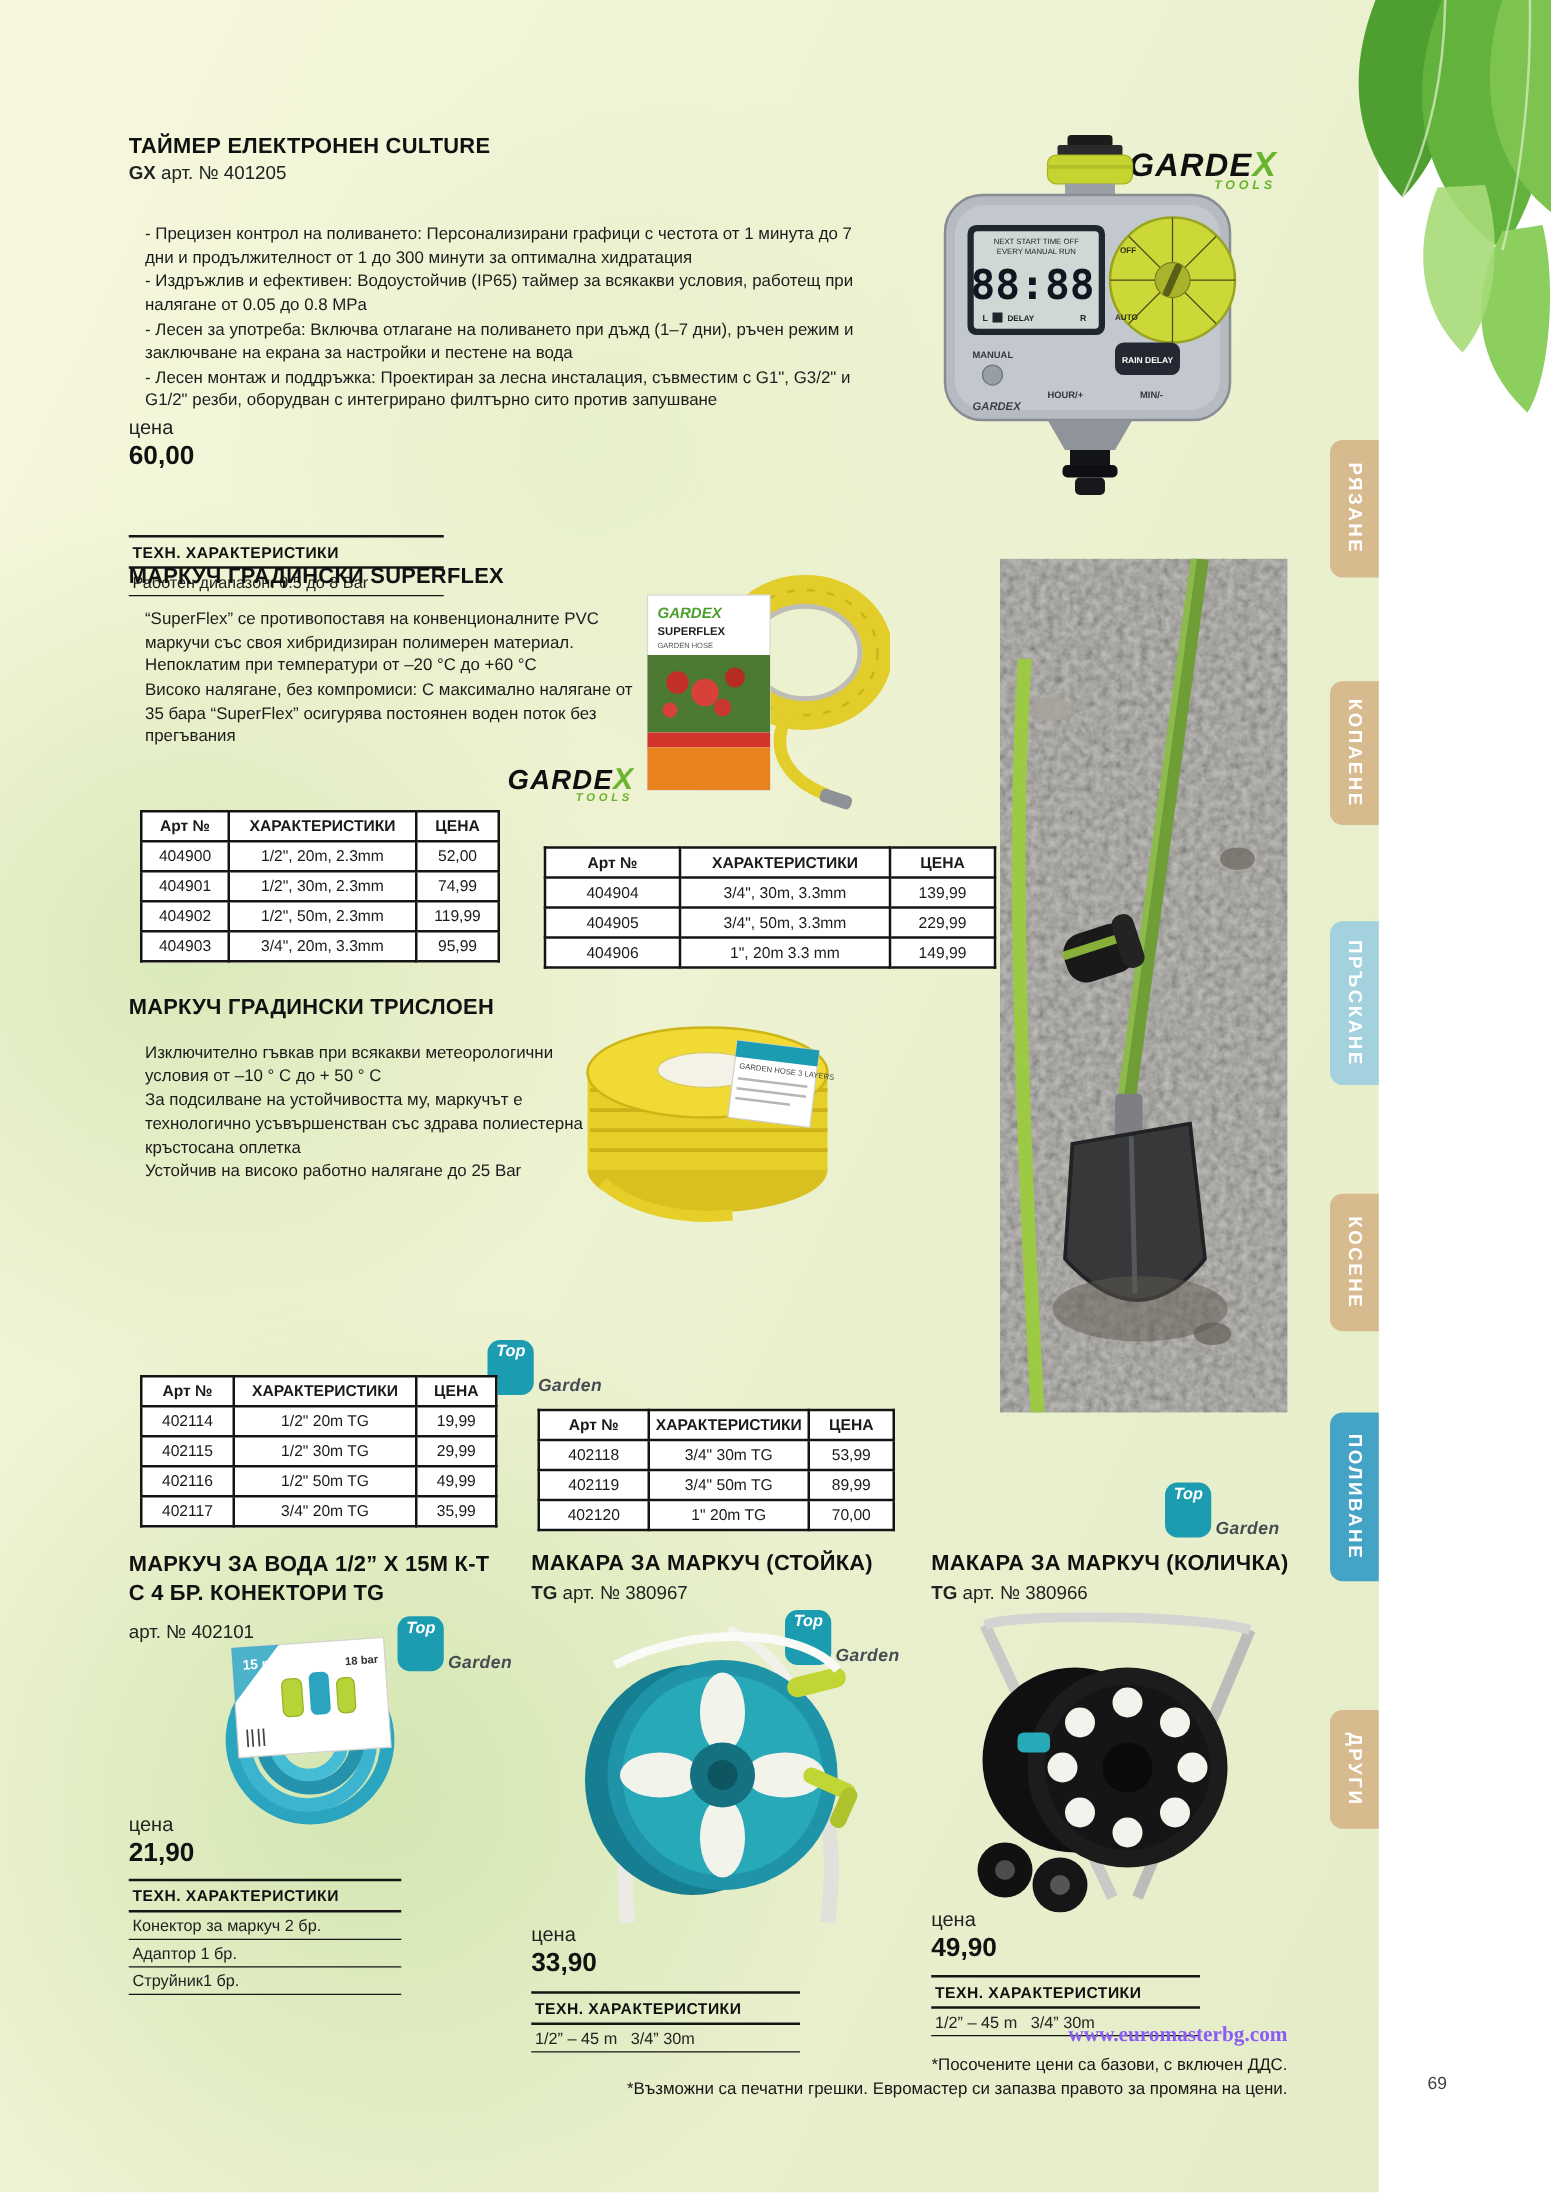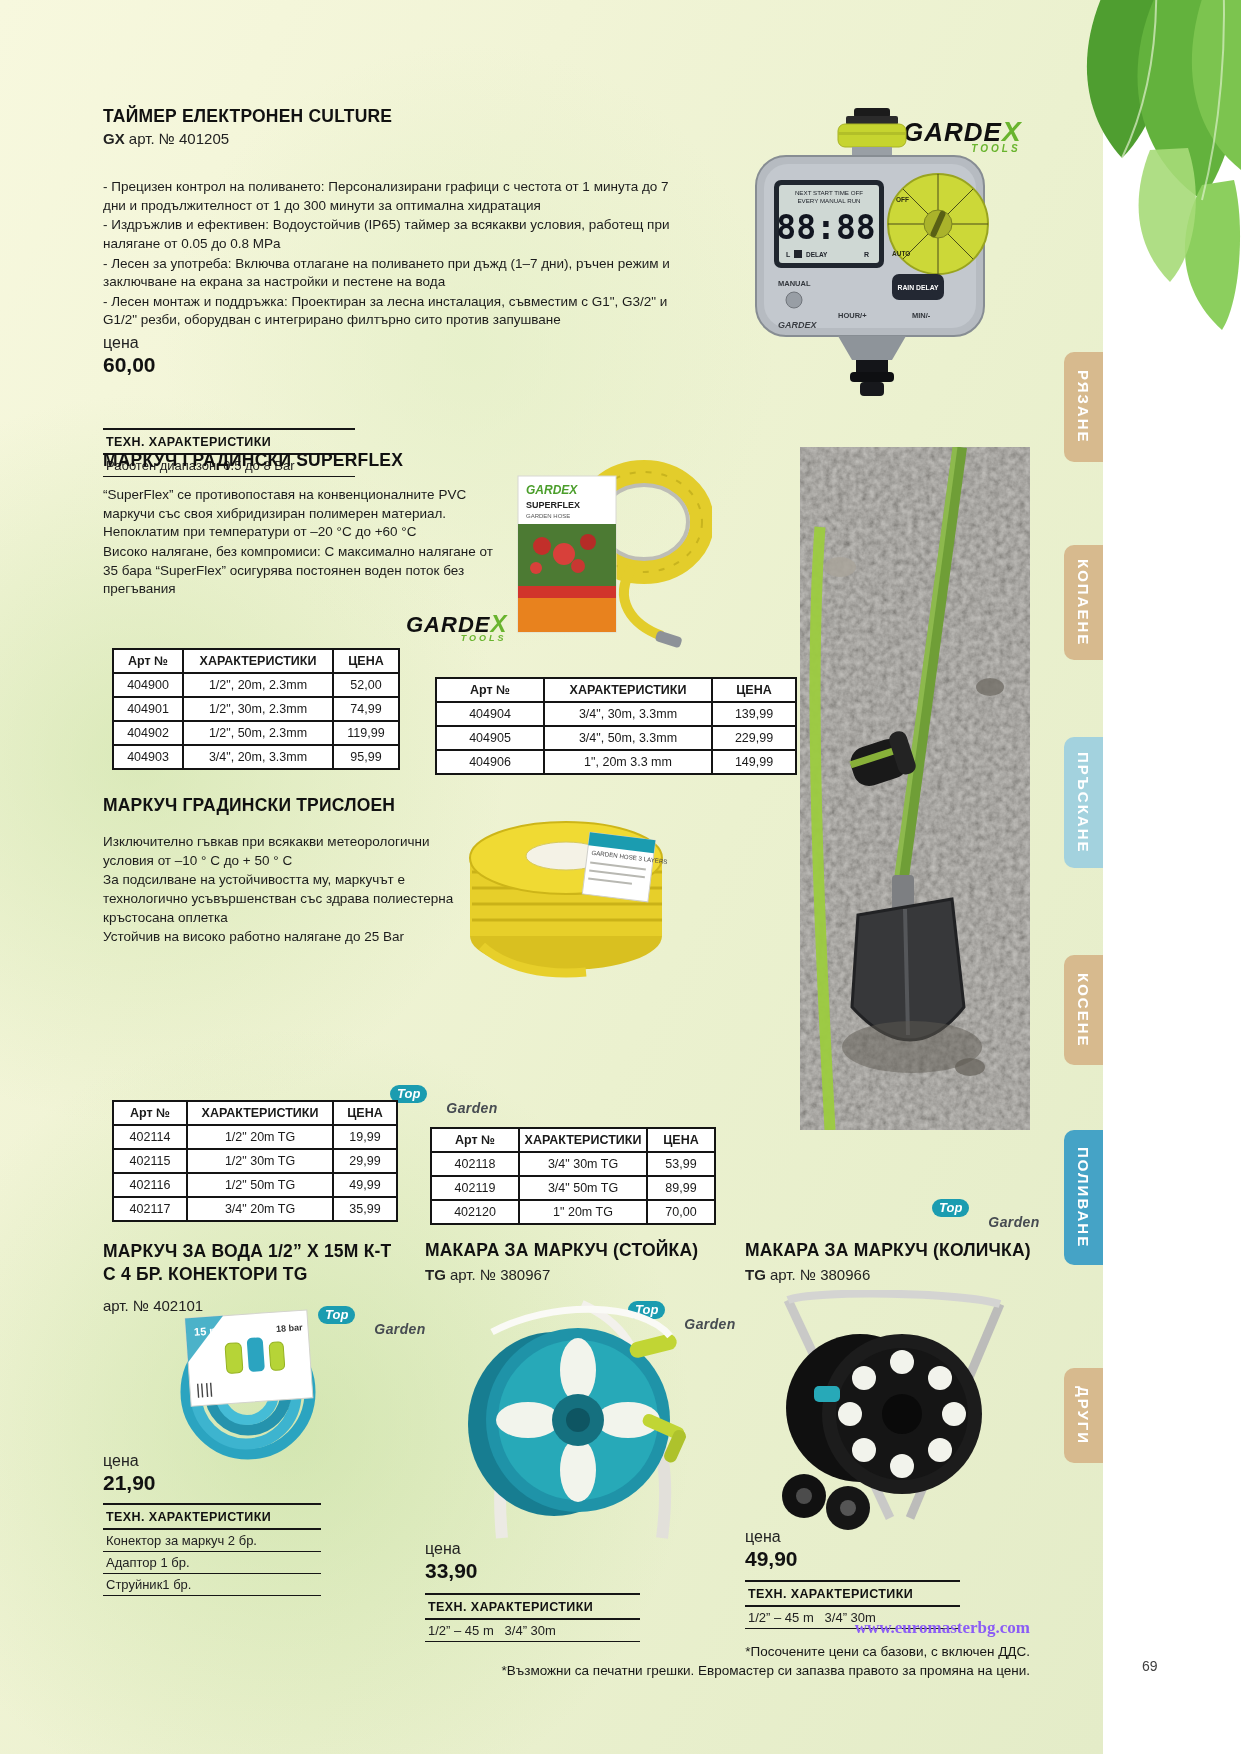--- a/index.html
+++ b/index.html
@@ -11,21 +11,21 @@
   .b1{left:-240px;top:380px;width:760px;height:760px;
       background:radial-gradient(circle,rgba(199,224,161,.55) 0%,rgba(199,224,161,0) 68%);}
   .b2{left:-140px;top:1000px;width:860px;height:860px;
       background:radial-gradient(circle,rgba(186,218,146,.5) 0%,rgba(186,218,146,0) 66%);}
   .b3{left:160px;top:40px;width:620px;height:620px;
       background:radial-gradient(circle,rgba(225,238,196,.6) 0%,rgba(225,238,196,0) 70%);}
   .abs{position:absolute;}
   .h1{font-size:17.5px;font-weight:800;letter-spacing:.2px;color:#111;}
   .artline{font-size:15px;color:#222;}
   .artline b{font-weight:800;}
-  .desc{font-size:13.5px;line-height:1.38;color:#1c1c1c;}
+  .desc{font-size:13.5px;line-height:1.38;color:#1c1c1c;margin-left:13px;}
   .desc div{margin:0 0 1px 0;}
   .price-label{font-size:16px;color:#222;}
   .price{font-size:21px;font-weight:800;color:#111;}
   
   .tech{border-top:2px solid #161616;background:transparent;}
   .tech .tt{font-weight:800;font-size:12.5px;letter-spacing:.4px;padding:5px 3px 4px 3px;
             border-bottom:2px solid #161616;color:#111;}
   .tech .tv{font-size:13px;padding:3px 3px;border-bottom:1.4px solid #161616;color:#222;}
   
   table.spec{position:absolute;border-collapse:collapse;background:#fff;
@@ -37,21 +37,21 @@
        display:flex;align-items:center;justify-content:center;color:#fff;cursor:pointer;}
   .tab span{writing-mode:vertical-rl;font-size:15px;font-weight:700;letter-spacing:2px;}
   
   .gardex{line-height:1;}
   .gardex .gx-main{font-weight:800;font-style:italic;color:#101010;letter-spacing:1px;}
   .gardex .gx-x{font-weight:800;font-style:italic;color:#69b42e;}
   .gardex .gx-sub{display:block;text-align:right;color:#69b42e;font-weight:800;
                   font-style:italic;letter-spacing:3px;margin-top:-2px;}
   .gx-lg .gx-main{font-size:26px;} .gx-lg .gx-x{font-size:28px;} .gx-lg .gx-sub{font-size:10px;}
   .gx-md .gx-main{font-size:22px;} .gx-md .gx-x{font-size:24px;} .gx-md .gx-sub{font-size:9px;}
-  .topg{display:flex;align-items:center;gap:19px;}
+  .topg{display:flex;gap:3px;}
   .topg .tg-top{background:#1b9cb0;color:#fff;font-style:italic;font-weight:800;
                 border-radius:10px;padding:0 7px;font-size:13px;line-height:18px;}
   .topg .tg-bot{color:#474c52;font-style:italic;font-weight:800;font-size:14px;letter-spacing:.4px;margin-top:28px;}
   
   .website{font-size:17px;font-weight:800;color:#8b5cf6;font-family:Liberation Serif, serif;}
   .footnote{font-size:13.5px;color:#161616;}
   .pagenum{font-size:14px;color:#404040;}
 </style>
 </head>
 <body>

